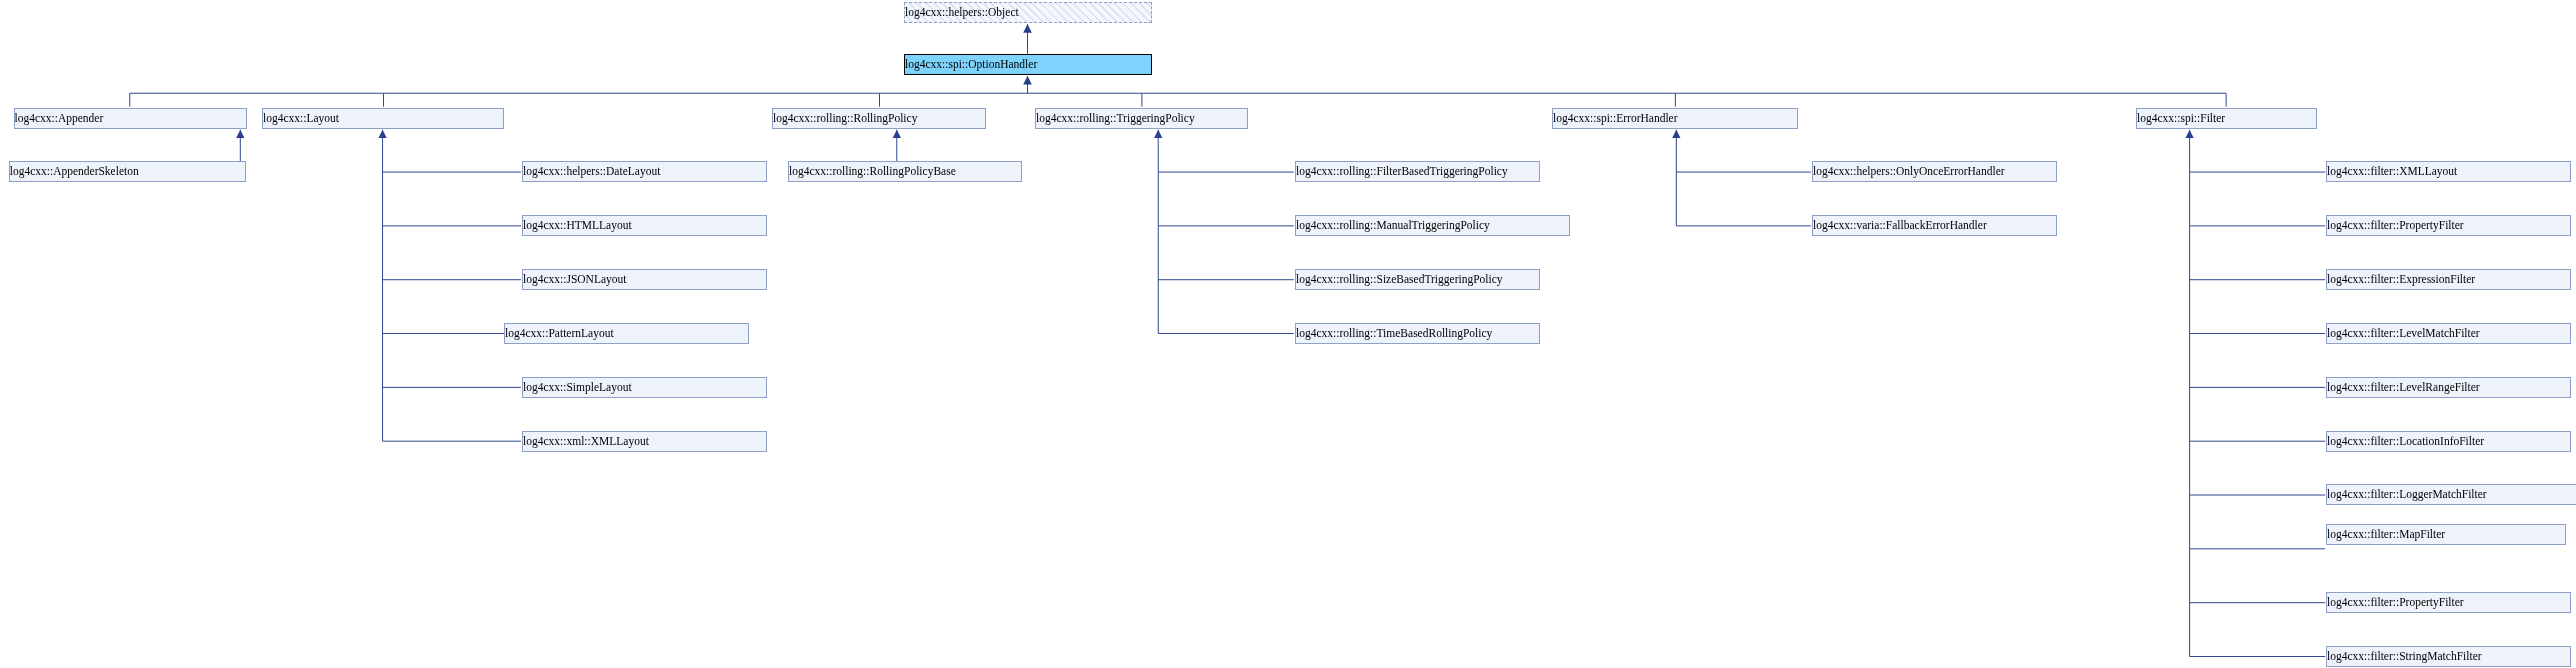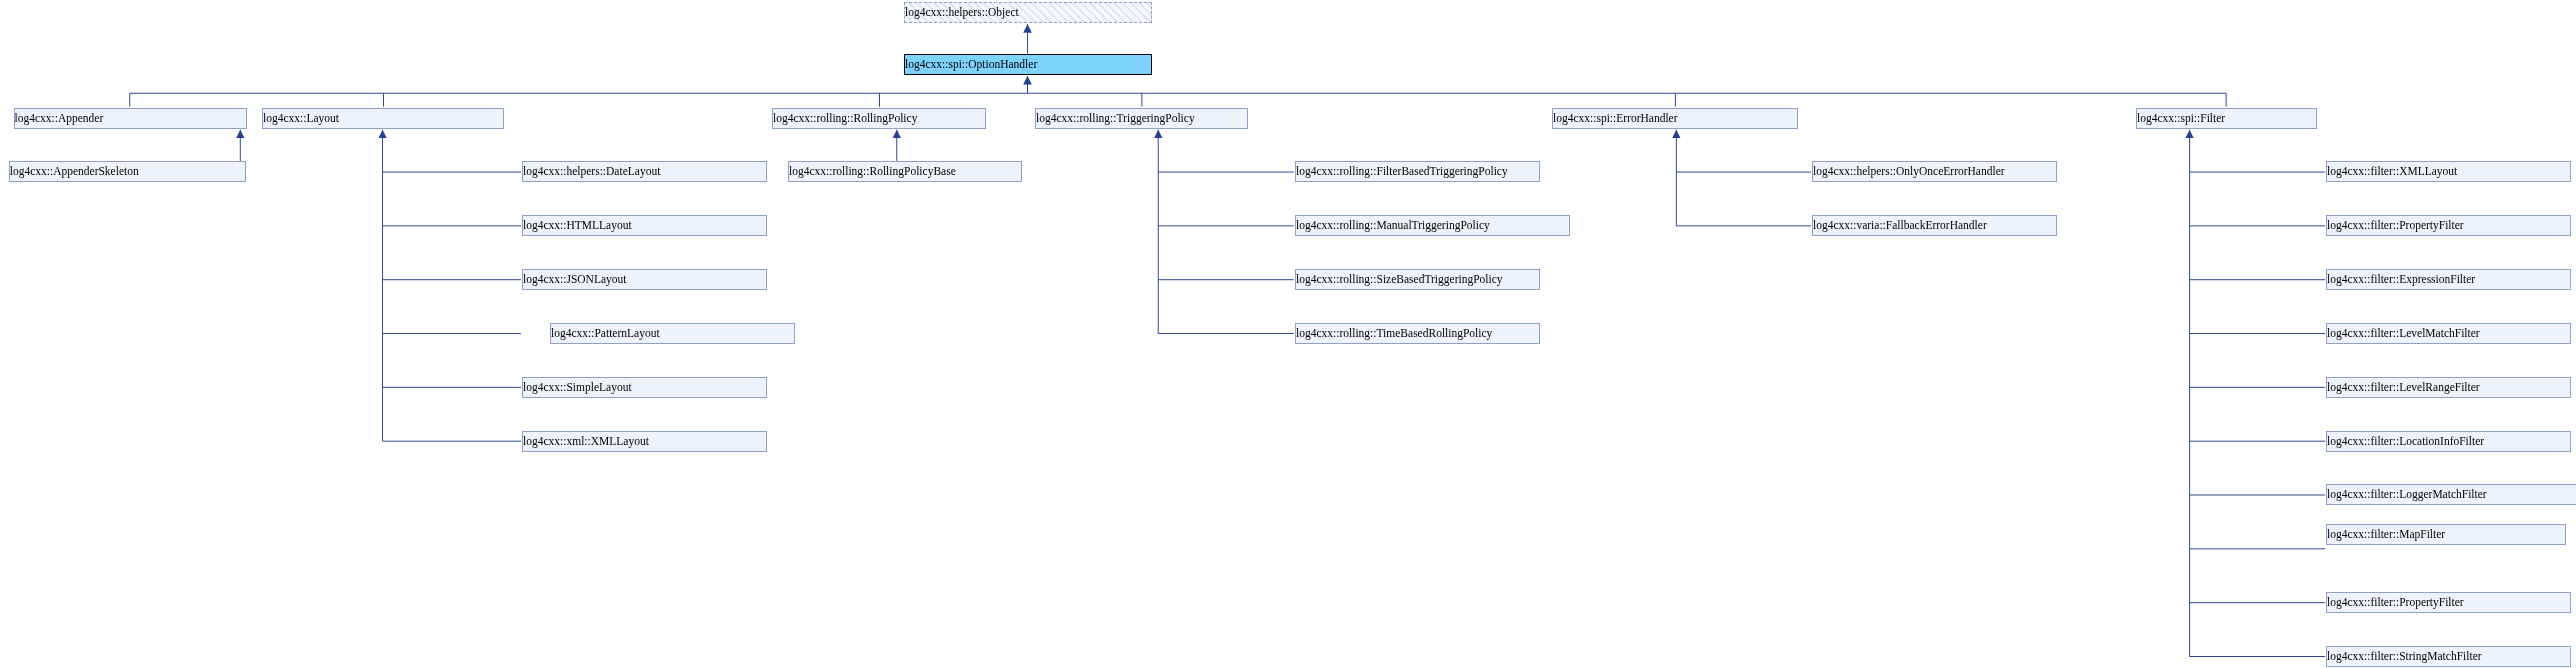--- a/index.html
+++ b/index.html
@@ -97,21 +97,21 @@
   <div class="node" style="left:772px;top:108px;width:214px">log4cxx::rolling::RollingPolicy</div>
   <div class="node" style="left:1035px;top:108px;width:213px">log4cxx::rolling::TriggeringPolicy</div>
   <div class="node" style="left:1552px;top:108px;width:246px">log4cxx::spi::ErrorHandler</div>
   <div class="node" style="left:2136px;top:108px;width:181px">log4cxx::spi::Filter</div>
 
   <div class="node" style="left:8.7px;top:161px;width:237px">log4cxx::AppenderSkeleton</div>
 
   <div class="node" style="left:522px;top:161px;width:245px">log4cxx::helpers::DateLayout</div>
   <div class="node" style="left:522px;top:215px;width:245px">log4cxx::HTMLLayout</div>
   <div class="node" style="left:522px;top:269px;width:245px">log4cxx::JSONLayout</div>
-  <div class="node" style="left:550px;top:323px;width:245px">log4cxx::PatternLayout</div>
+  <div class="node" style="left:504px;top:323px;width:245px">log4cxx::PatternLayout</div>
   <div class="node" style="left:522px;top:377px;width:245px">log4cxx::SimpleLayout</div>
   <div class="node" style="left:522px;top:431px;width:245px">log4cxx::xml::XMLLayout</div>
 
   <div class="node" style="left:788px;top:161px;width:234px">log4cxx::rolling::RollingPolicyBase</div>
 
   <div class="node" style="left:1295px;top:161px;width:245px">log4cxx::rolling::FilterBasedTriggeringPolicy</div>
   <div class="node" style="left:1295px;top:215px;width:275px">log4cxx::rolling::ManualTriggeringPolicy</div>
   <div class="node" style="left:1295px;top:269px;width:245px">log4cxx::rolling::SizeBasedTriggeringPolicy</div>
   <div class="node" style="left:1295px;top:323px;width:245px">log4cxx::rolling::TimeBasedRollingPolicy</div>
 

